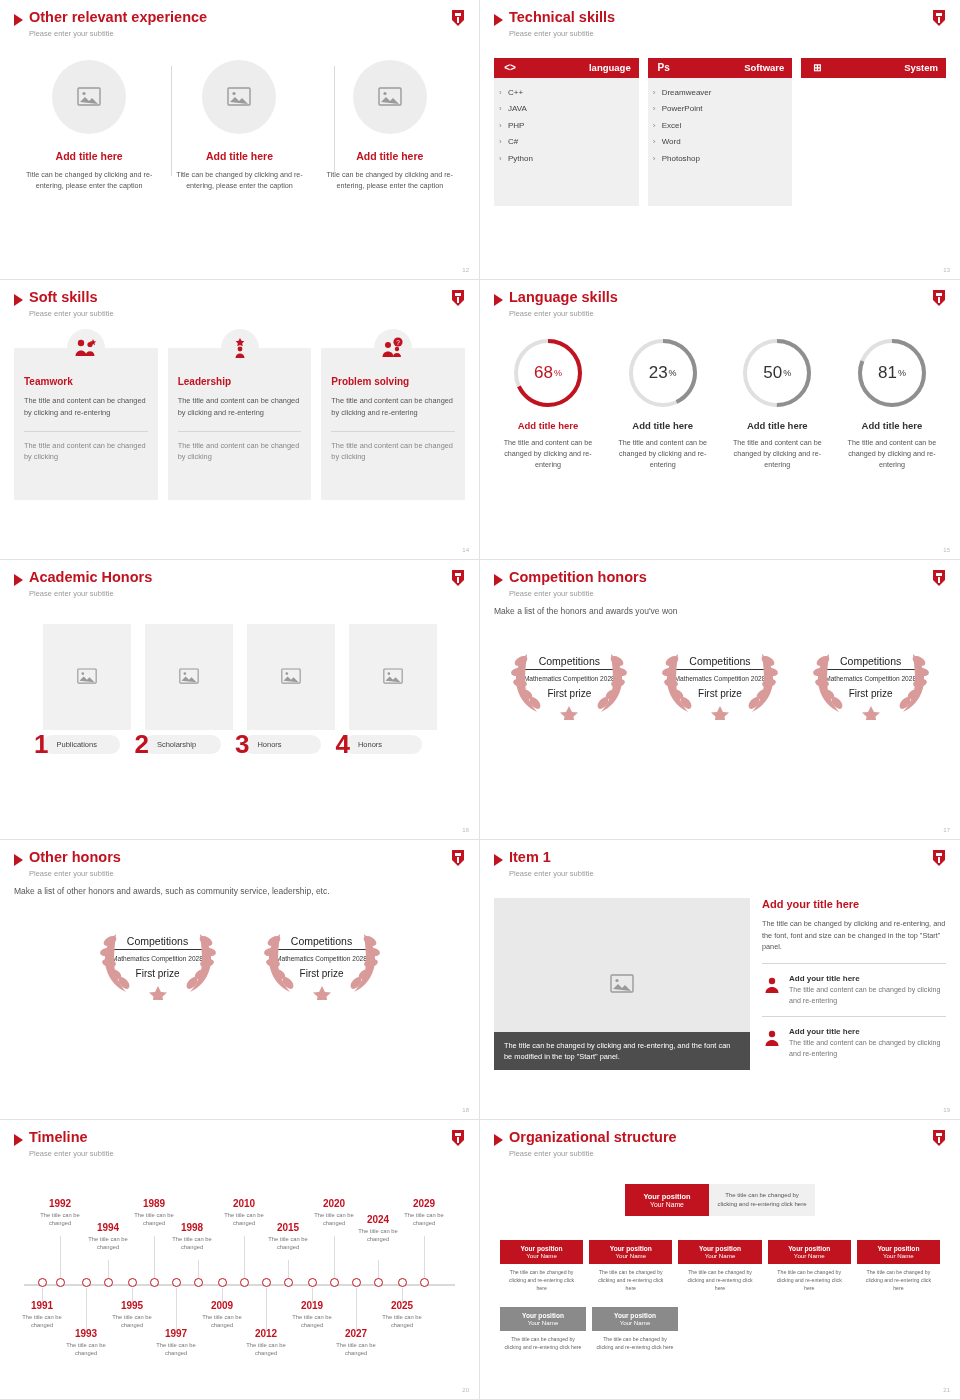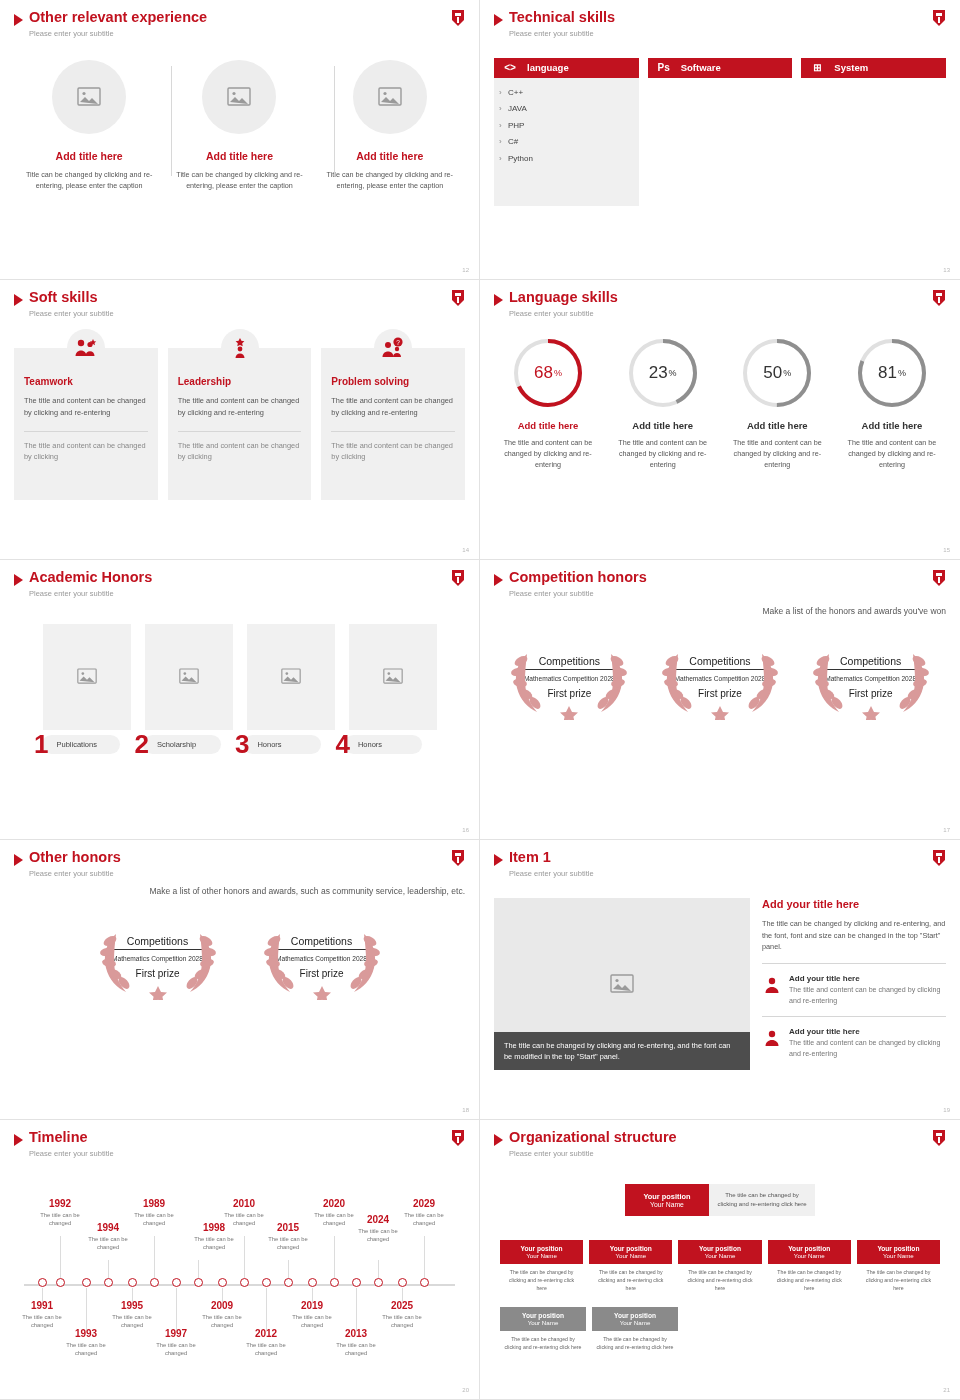--- a/index.html
+++ b/index.html
@@ -75,21 +75,21 @@
   .s13-col { flex: 1; }
   .s13-head {
     background: #c1121f; color: #fff;
     height: 20px; display: flex; align-items: center;
     font-size: 9.5px; font-weight: bold;
     padding-left: 5px; gap: 6px;
   }
   .s13-head .hicon {
     width: 22px; text-align: center; font-size: 10px; font-weight: bold;
   }
-  .s13-head .htxt { flex: 1; text-align: left; padding-right: 28px; }
+  .s13-head .htxt { flex: 1; text-align: right; padding-right: 8px; }
   .s13-body { background: #f0f0f0; padding: 10px 8px 10px 14px; min-height: 128px; }
   .s13-body li { font-size: 8px; color: #444; margin-bottom: 7.5px; list-style: none; position: relative; }
   .s13-body li:before { content: "›"; position: absolute; left: -9px; color: #888; }
 
   
   .s14-row { display: flex; gap: 10px; margin-top: 30px; }
   .s14-card { flex: 1; background: #f0f0f0; padding: 26px 10px 12px; position: relative; min-height: 152px; }
   .s14-ico {
     position: absolute; top: -19px; left: 50%; transform: translateX(-50%);
     width: 38px; height: 38px; border-radius: 50%; background: #f0f0f0;
@@ -112,21 +112,21 @@
   
   .s16-wrap { display: flex; gap: 14px; justify-content: center; margin-top: 26px; position: relative; }
   .s16-card { width: 88px; height: 106px; background: #f1f1f1; display: flex; align-items: center; justify-content: center; }
   .s16-labels { position: absolute; left: 20px; right: 20px; bottom: -30px; display: flex; gap: 14px; }
   .s16-l { display: flex; align-items: center; }
   .s16-num { font-size: 26px; color: #c1121f; font-weight: bold; margin-right: -6px; position: relative; z-index: 2; }
   .s16-pill { background: #f1f1f1; border-radius: 10px; height: 19px; display: flex; align-items: center; padding: 0 12px 0 14px; font-size: 7.5px; color: #444; min-width: 78px; }
 
   
   .aw-title { text-align: center; font-size: 16px; color: #333; margin-top: 22px; }
-  .aw-sub { text-align: right; font-size: 8.5px; color: #555; margin-top: 8px; }
+  .aw-sub { text-align: left; font-size: 8.5px; color: #555; margin-top: 8px; }
   .aw-row { display: flex; justify-content: space-around; margin-top: 18px; align-items: center; }
   .laurel { position: relative; width: 140px; height: 86px; display: flex; align-items: center; justify-content: center; }
   .laurel .txt { text-align: center; width: 96px; }
   .laurel .t1 { font-size: 10.5px; color: #222; border-bottom: 1px solid #333; padding-bottom: 2px; }
   .laurel .t2 { font-size: 6.6px; color: #333; margin-top: 4px; line-height: 1.4; }
   .laurel .t3 { font-size: 10px; color: #222; margin-top: 5px; }
 
   
   .s19-wrap { display: flex; gap: 12px; margin-top: 20px; }
   .s19-img { width: 256px; height: 172px; background: #e9e9e9; position: relative; display: flex; align-items: center; justify-content: center; }
@@ -247,20 +247,27 @@
           <li>PHP</li>
           <li>C#</li>
           <li>Python</li>
         </ul>
       </div>
       <div class="s13-col">
         <div class="s13-head">
           <span class="hicon">Ps</span>
           <span class="htxt">Software</span>
         </div>
+        <ul class="s13-body">
+          <li>Dreamweaver</li>
+          <li>PowerPoint</li>
+          <li>Excel</li>
+          <li>Word</li>
+          <li>Photoshop</li>
+        </ul>
       </div>
       <div class="s13-col">
         <div class="s13-head">
           <span class="hicon">⊞</span>
           <span class="htxt">System</span>
         </div>
       </div>
     </div>
     <div class="pnum">13</div>
   </div>
@@ -731,21 +738,21 @@
       <div class="tl-stem" style="left:410px; top:44px; height:42px"></div>
       <div class="tl-dot" style="left:406px"></div>
 
       <div class="tl-item" style="left:66px; top:30px">
         <div class="tl-y">1994</div>
         <div class="tl-d">The title can be changed</div>
       </div>
       <div class="tl-stem" style="left:94px; top:68px; height:18px"></div>
       <div class="tl-dot" style="left:90px"></div>
 
-      <div class="tl-item" style="left:172px; top:30px">
+      <div class="tl-item" style="left:150px; top:30px">
         <div class="tl-y">1998</div>
         <div class="tl-d">The title can be changed</div>
       </div>
       <div class="tl-stem" style="left:184px; top:68px; height:18px"></div>
       <div class="tl-dot" style="left:180px"></div>
 
       <div class="tl-item" style="left:246px; top:30px">
         <div class="tl-y">2015</div>
         <div class="tl-d">The title can be changed</div>
       </div>
@@ -809,21 +816,21 @@
       <div class="tl-dot" style="left:158px"></div>
 
       <div class="tl-item" style="left:224px; top:136px">
         <div class="tl-y">2012</div>
         <div class="tl-d">The title can be changed</div>
       </div>
       <div class="tl-stem" style="left:252px; top:96px; height:42px"></div>
       <div class="tl-dot" style="left:248px"></div>
 
       <div class="tl-item" style="left:314px; top:136px">
-        <div class="tl-y">2013</div>
+        <div class="tl-y">2027</div>
         <div class="tl-d">The title can be changed</div>
       </div>
       <div class="tl-stem" style="left:342px; top:96px; height:42px"></div>
       <div class="tl-dot" style="left:338px"></div>
     </div>
     <div class="pnum">20</div>
   </div>
 
   <div class="slide">
     <div class="hdr">

